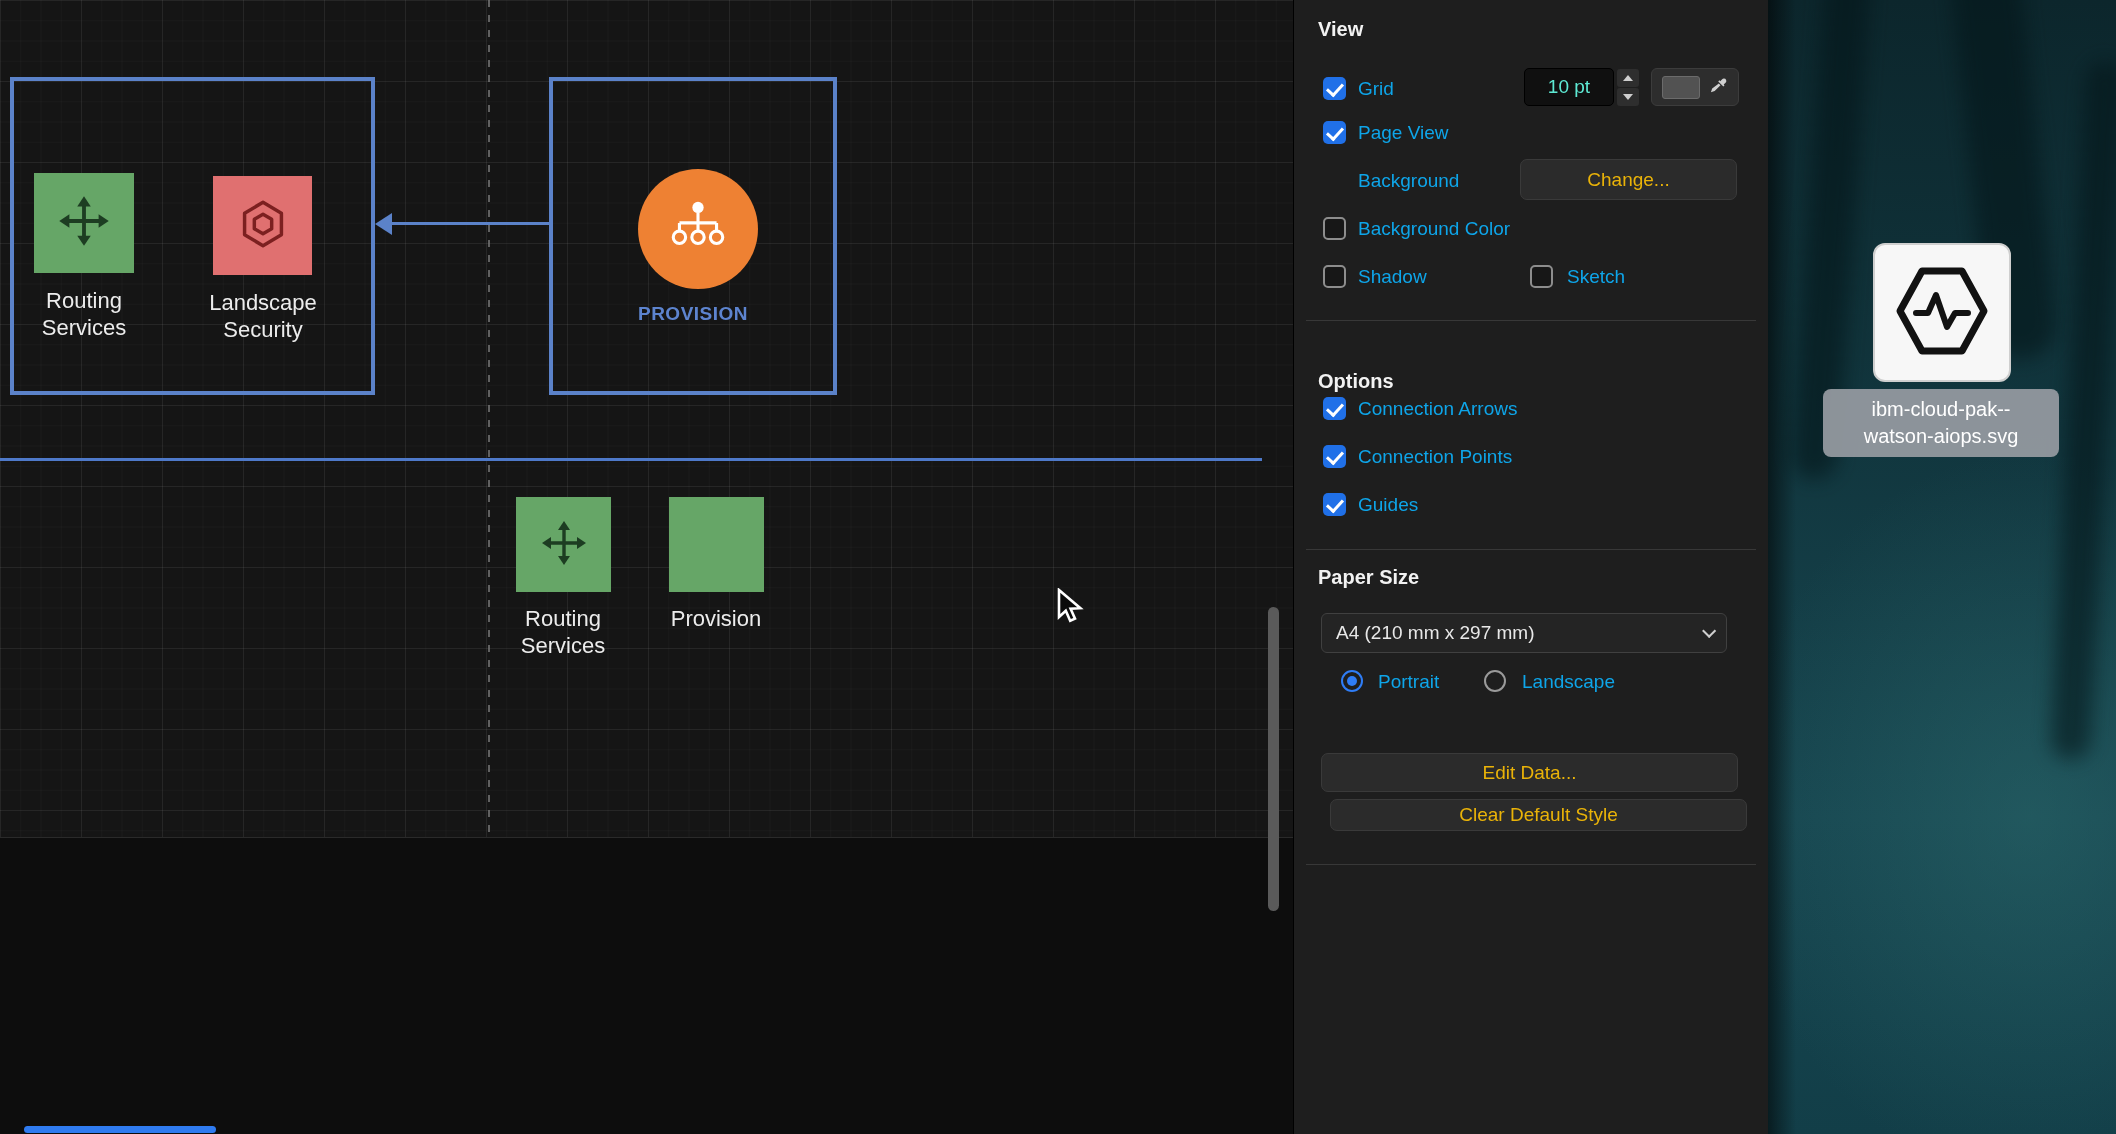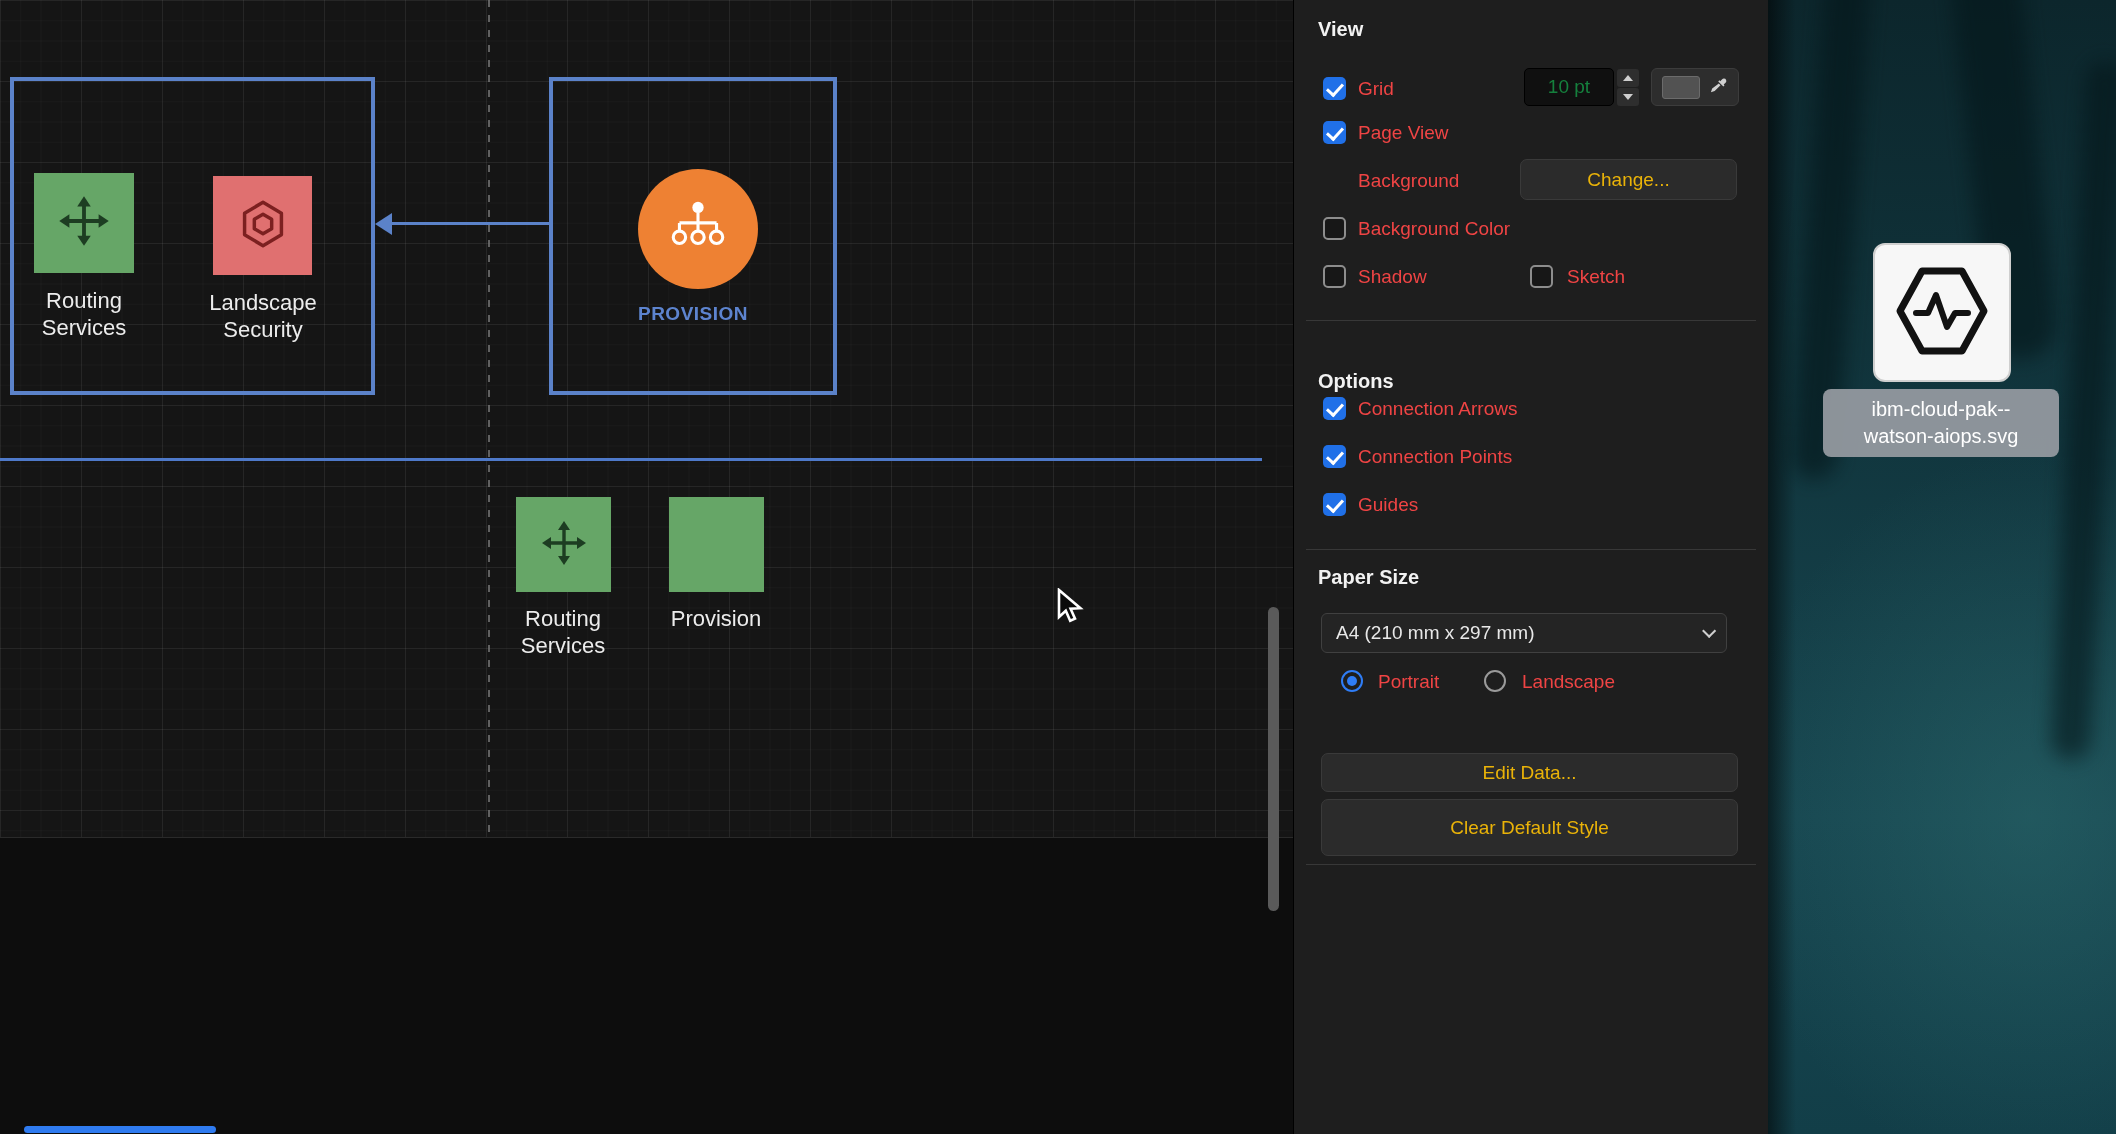--- a/index.html
+++ b/index.html
@@ -46,31 +46,31 @@
     border-top: 11px solid transparent; border-bottom: 11px solid transparent; border-right: 17px solid #5b82c9; }
 
   .v-scrollbar { position: absolute; left: 1268px; top: 607px; width: 11px; height: 304px; border-radius: 6px; background: #5a5a5a; }
   .h-scrollbar { position: absolute; left: 24px; top: 1126px; width: 192px; height: 7px; border-radius: 4px; background: #2f7bf0; }
 
   .cursor { position: absolute; left: 1055px; top: 588px; width: 34px; height: 38px; pointer-events: none; }
 
   
   .panel { position: absolute; left: 1293px; top: 0; width: 475px; height: 1134px; background: #1e1e1e; border-left: 1px solid #000; }
   .panel .heading { position: absolute; left: 24px; color: #f2f2f2; font-size: 20px; font-weight: 700; }
-  .panel .plabel { position: absolute; color: #ef4444; font-size: 19px; white-space: nowrap; }
+  .panel .plabel { position: absolute; color: #0ea5e9; font-size: 19px; white-space: nowrap; }
   .divider { position: absolute; left: 12px; right: 12px; height: 1px; background: #383838; }
 
   .cb { position: absolute; width: 23px; height: 23px; border-radius: 5px; cursor: pointer; }
   .cb.checked { background: #2070e8; }
   .cb.checked::after { content: ""; position: absolute; left: 7px; top: 3px; width: 7px; height: 13px;
     border: solid #fff; border-width: 0 3px 3px 0; transform: rotate(42deg); }
   .cb.unchecked { background: #171717; border: 2px solid #8d8d8d; }
 
   .num-input { position: absolute; left: 230px; top: 68px; width: 90px; height: 38px; background: #101010;
-    border: 1px solid #000; border-radius: 5px; color: #15803d; font-size: 19px; text-align: center;
+    border: 1px solid #000; border-radius: 5px; color: #5eead4; font-size: 19px; text-align: center;
     font-family: "Liberation Sans", sans-serif; }
   .stepper { position: absolute; left: 323px; top: 69px; width: 22px; height: 37px; display: flex; flex-direction: column; gap: 1px; }
   .step-btn { flex: 1; background: #2e2e2e; border: none; border-radius: 3px; display: flex; align-items: center; justify-content: center; cursor: pointer; }
   .tri-up { width: 0; height: 0; border-left: 5px solid transparent; border-right: 5px solid transparent; border-bottom: 6px solid #cfcfcf; }
   .tri-dn { width: 0; height: 0; border-left: 5px solid transparent; border-right: 5px solid transparent; border-top: 6px solid #cfcfcf; }
 
   .swatch-btn { position: absolute; left: 357px; top: 68px; width: 88px; height: 38px; background: #2d2d2d;
     border: 1px solid #3c3c3c; border-radius: 6px; display: flex; align-items: center; justify-content: center; gap: 8px; cursor: pointer; }
   .swatch { width: 38px; height: 23px; background: #525252; border: 1px solid #6b6b6b; border-radius: 3px; }
 
@@ -255,21 +255,21 @@
       <span>A4 (210 mm x 297 mm)</span>
       <span class="chev"></span>
     </div>
 
     <span class="radio selected" style="left:47px; top:670px;"></span>
     <span class="plabel" style="left:84px; top:671px;">Portrait</span>
     <span class="radio unselected" style="left:190px; top:670px;"></span>
     <span class="plabel" style="left:228px; top:671px;">Landscape</span>
 
     <button class="panel-btn" style="left:27px; top:753px; width:417px; height:39px;">Edit Data...</button>
-    <button class="panel-btn" style="left:27px; top:799px; width:417px; height:57px;">Clear Default Style</button>
+    <button class="panel-btn" style="left:36px; top:799px; width:417px; height:32px;">Clear Default Style</button>
 
     <div class="divider" style="top:864px;"></div>
   </div>
 
   <div class="desktop">
     <div class="tree t1"></div>
     <div class="tree t2"></div>
     <div class="tree t3"></div>
     <div class="win-shadow"></div>
 

